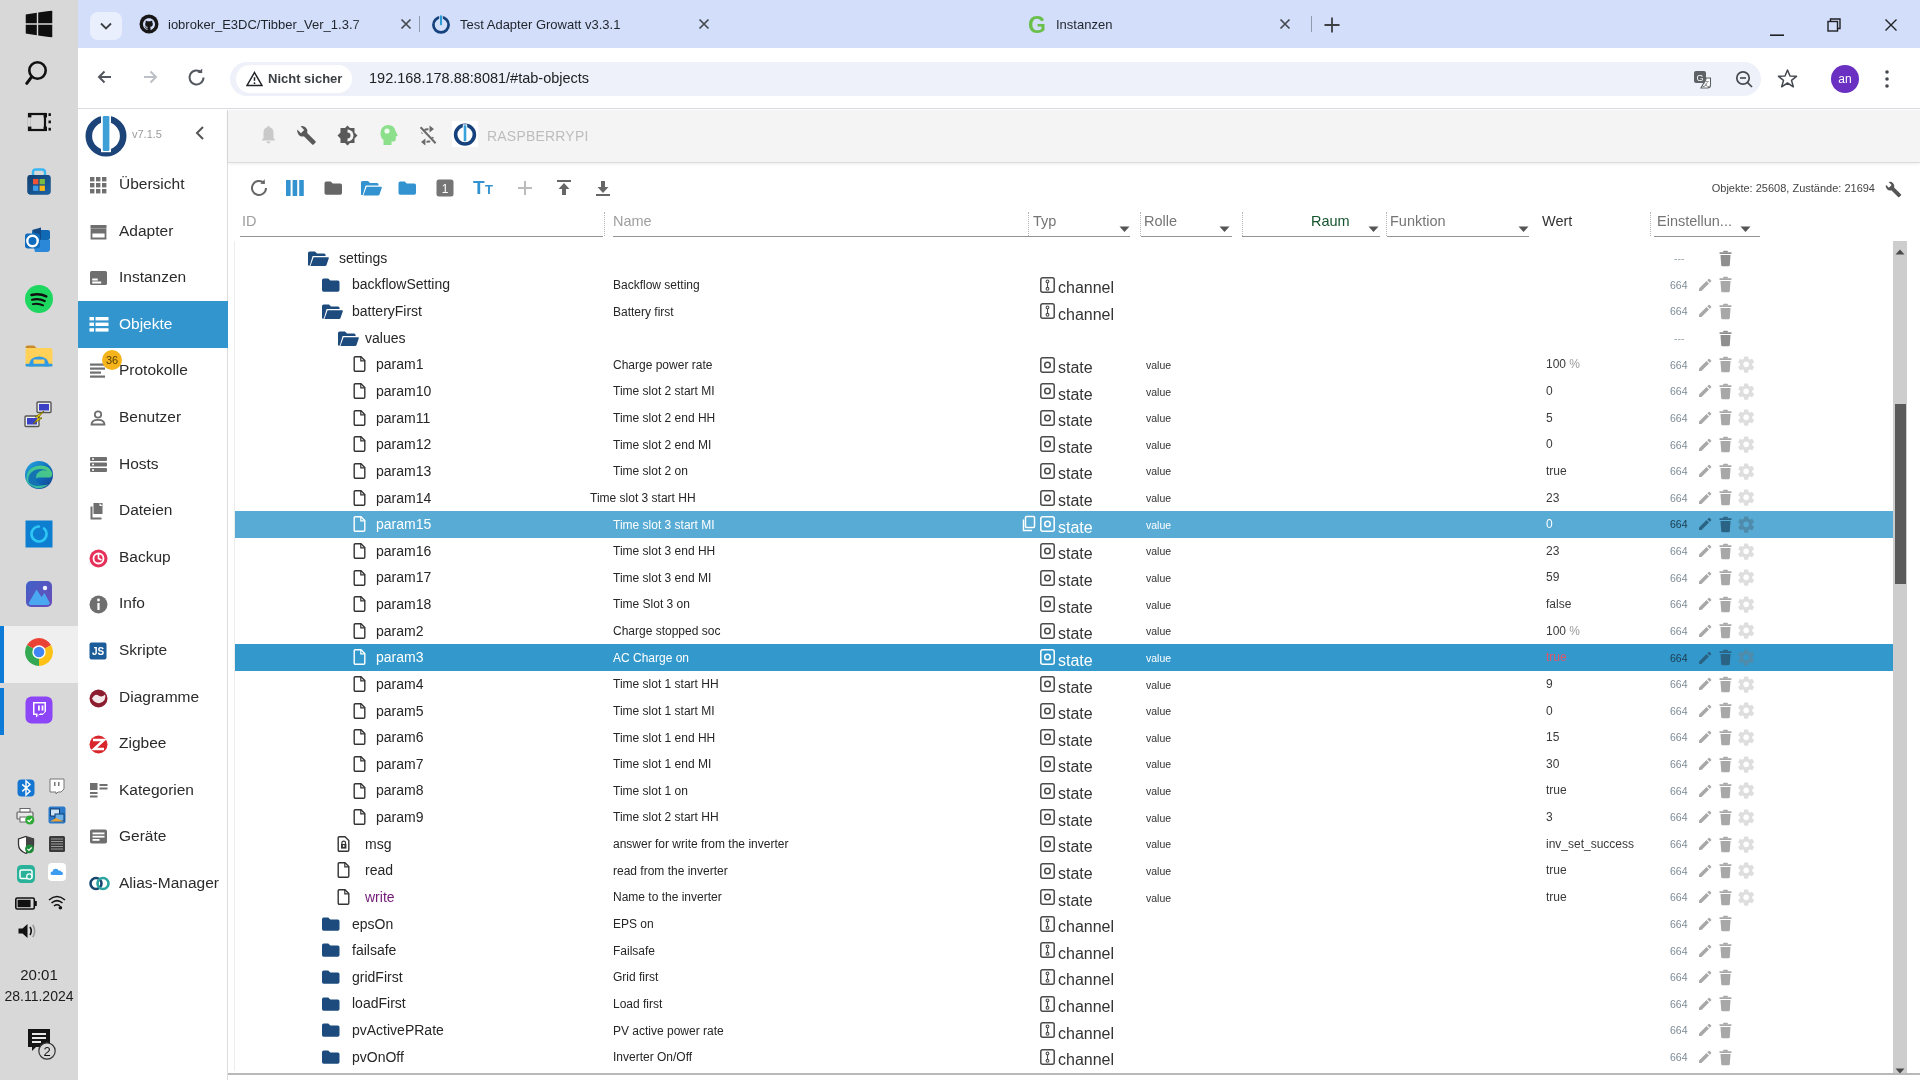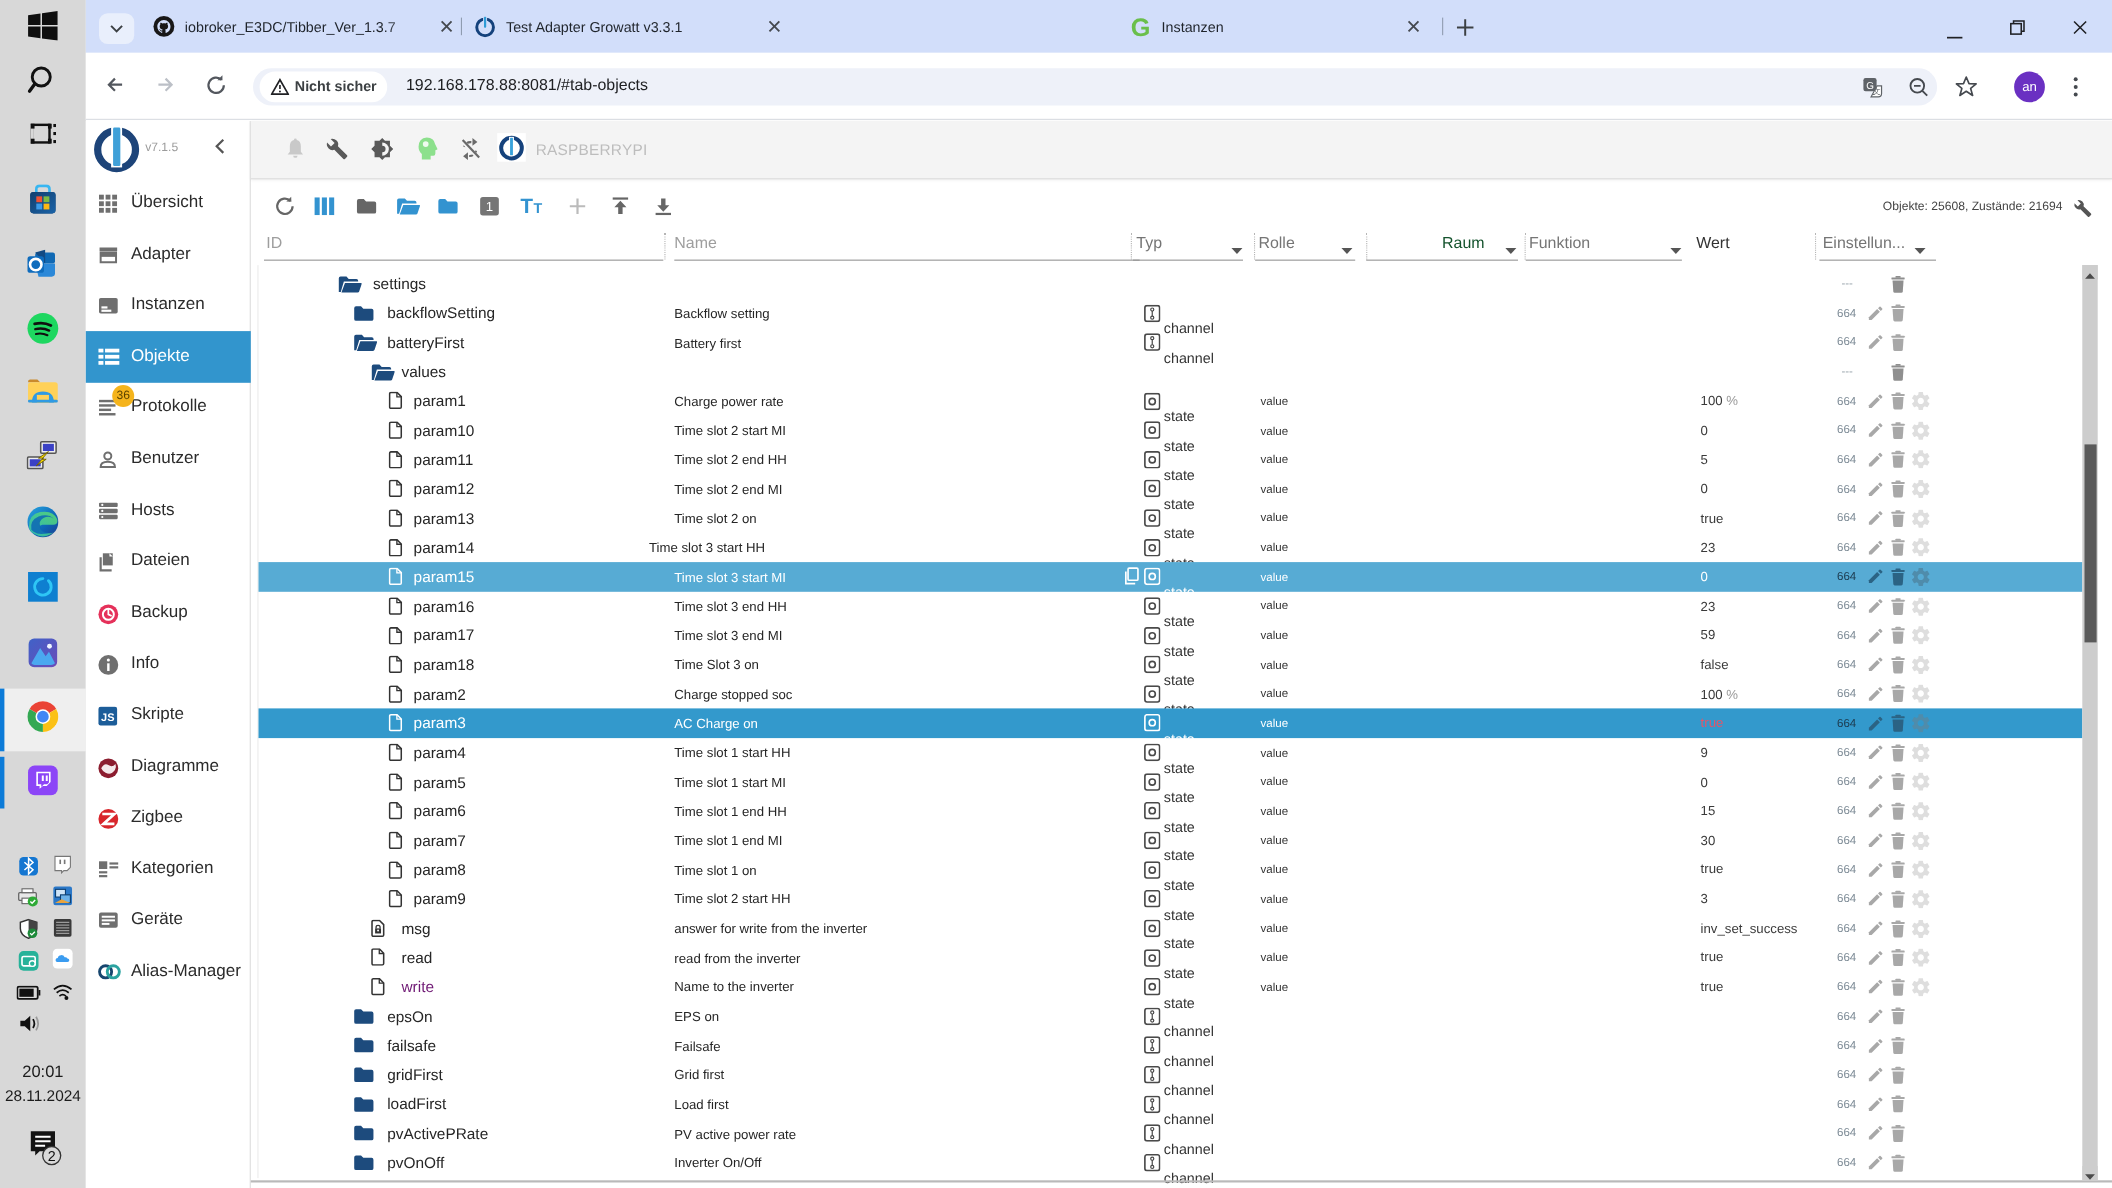--- a/index.html
+++ b/index.html
@@ -13,21 +13,21 @@
 #toolbar{left:78px;top:48px;width:1842px;height:61px;background:#fff;border-bottom:1px solid #d9dce1;}
 .tabtxt{font-size:13px;color:#1f242b;white-space:nowrap;overflow:hidden;}
 
 #sidebar{left:78px;top:110px;width:150px;height:970px;background:#fff;border-right:1px solid #dcdcdc;}
 .mi-txt{font-size:15.5px;color:#2b2b2b;}
 #adm-header{left:228px;top:110px;width:1692px;height:53px;background:#f4f4f4;border-bottom:1px solid #dcdcdc;box-shadow:0 1px 3px rgba(0,0,0,0.08);}
 .hl-light{background:#57abd4;}
 .hl-dark{background:#3399cc;}
 .rowtxt{font-size:14px;color:#262626;white-space:nowrap;}
 .nametxt{font-size:12px;color:#262626;white-space:nowrap;}
-.typlbl{font-size:13px;color:#222;margin-top:12px;}
+.typlbl{font-size:16px;color:#222;}
 .rolelbl{font-size:10.5px;color:#222;}
 .wert{font-size:12px;color:#3a3a3a;white-space:nowrap;}
 .acl{font-size:10.5px;color:#7d8b96;}
 
 </style></head><body>
 <div id="stage">
 <div class="abs" id="taskbar">
 <div class="tb-ico" style="top:26px"><svg width="27" height="27" viewBox="0 0 27 27" style="">
           <path fill="#0f0f0f" d="M0 3.9 L11.3 2.3 V12.8 H0 Z M12.7 2.1 L27 0.1 V12.8 H12.7 Z M0 14.2 H11.3 V24.7 L0 23.1 Z M12.7 14.2 H27 V26.9 L12.7 24.9 Z"></path>
         </svg></div>

